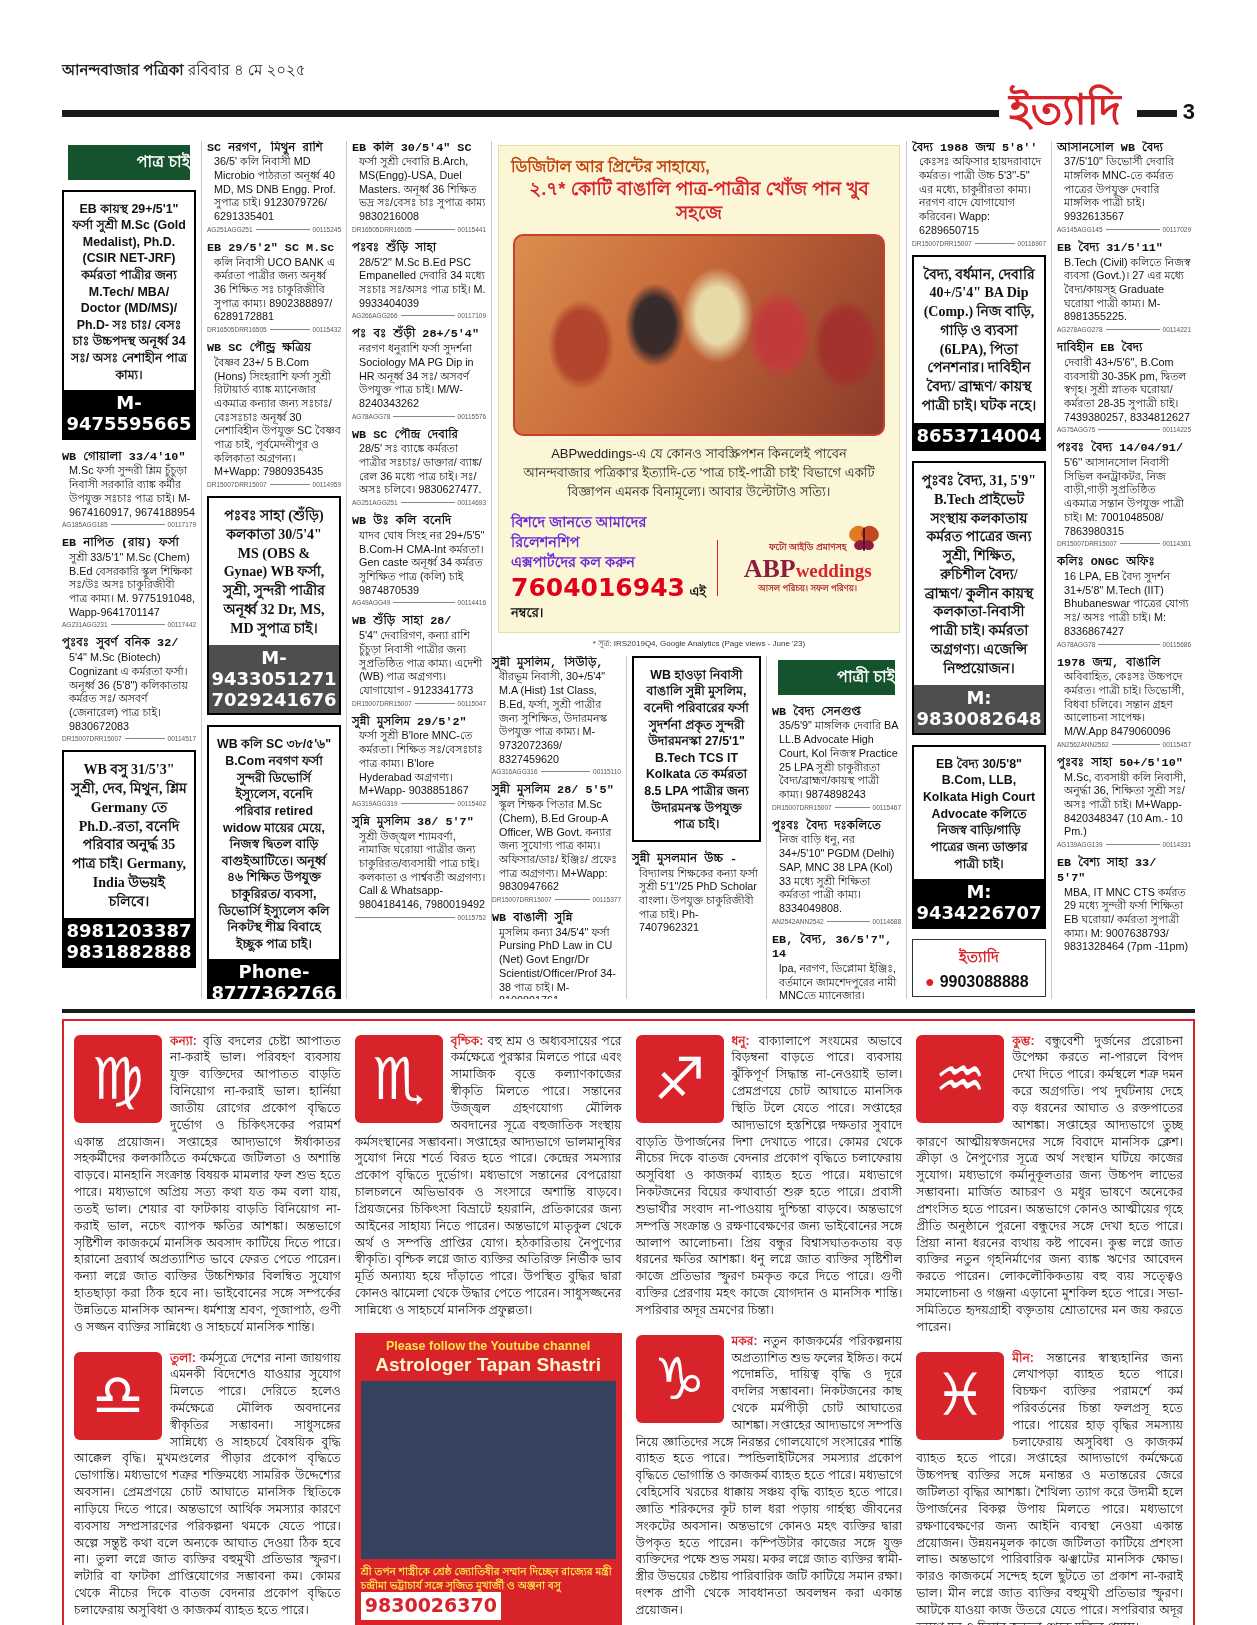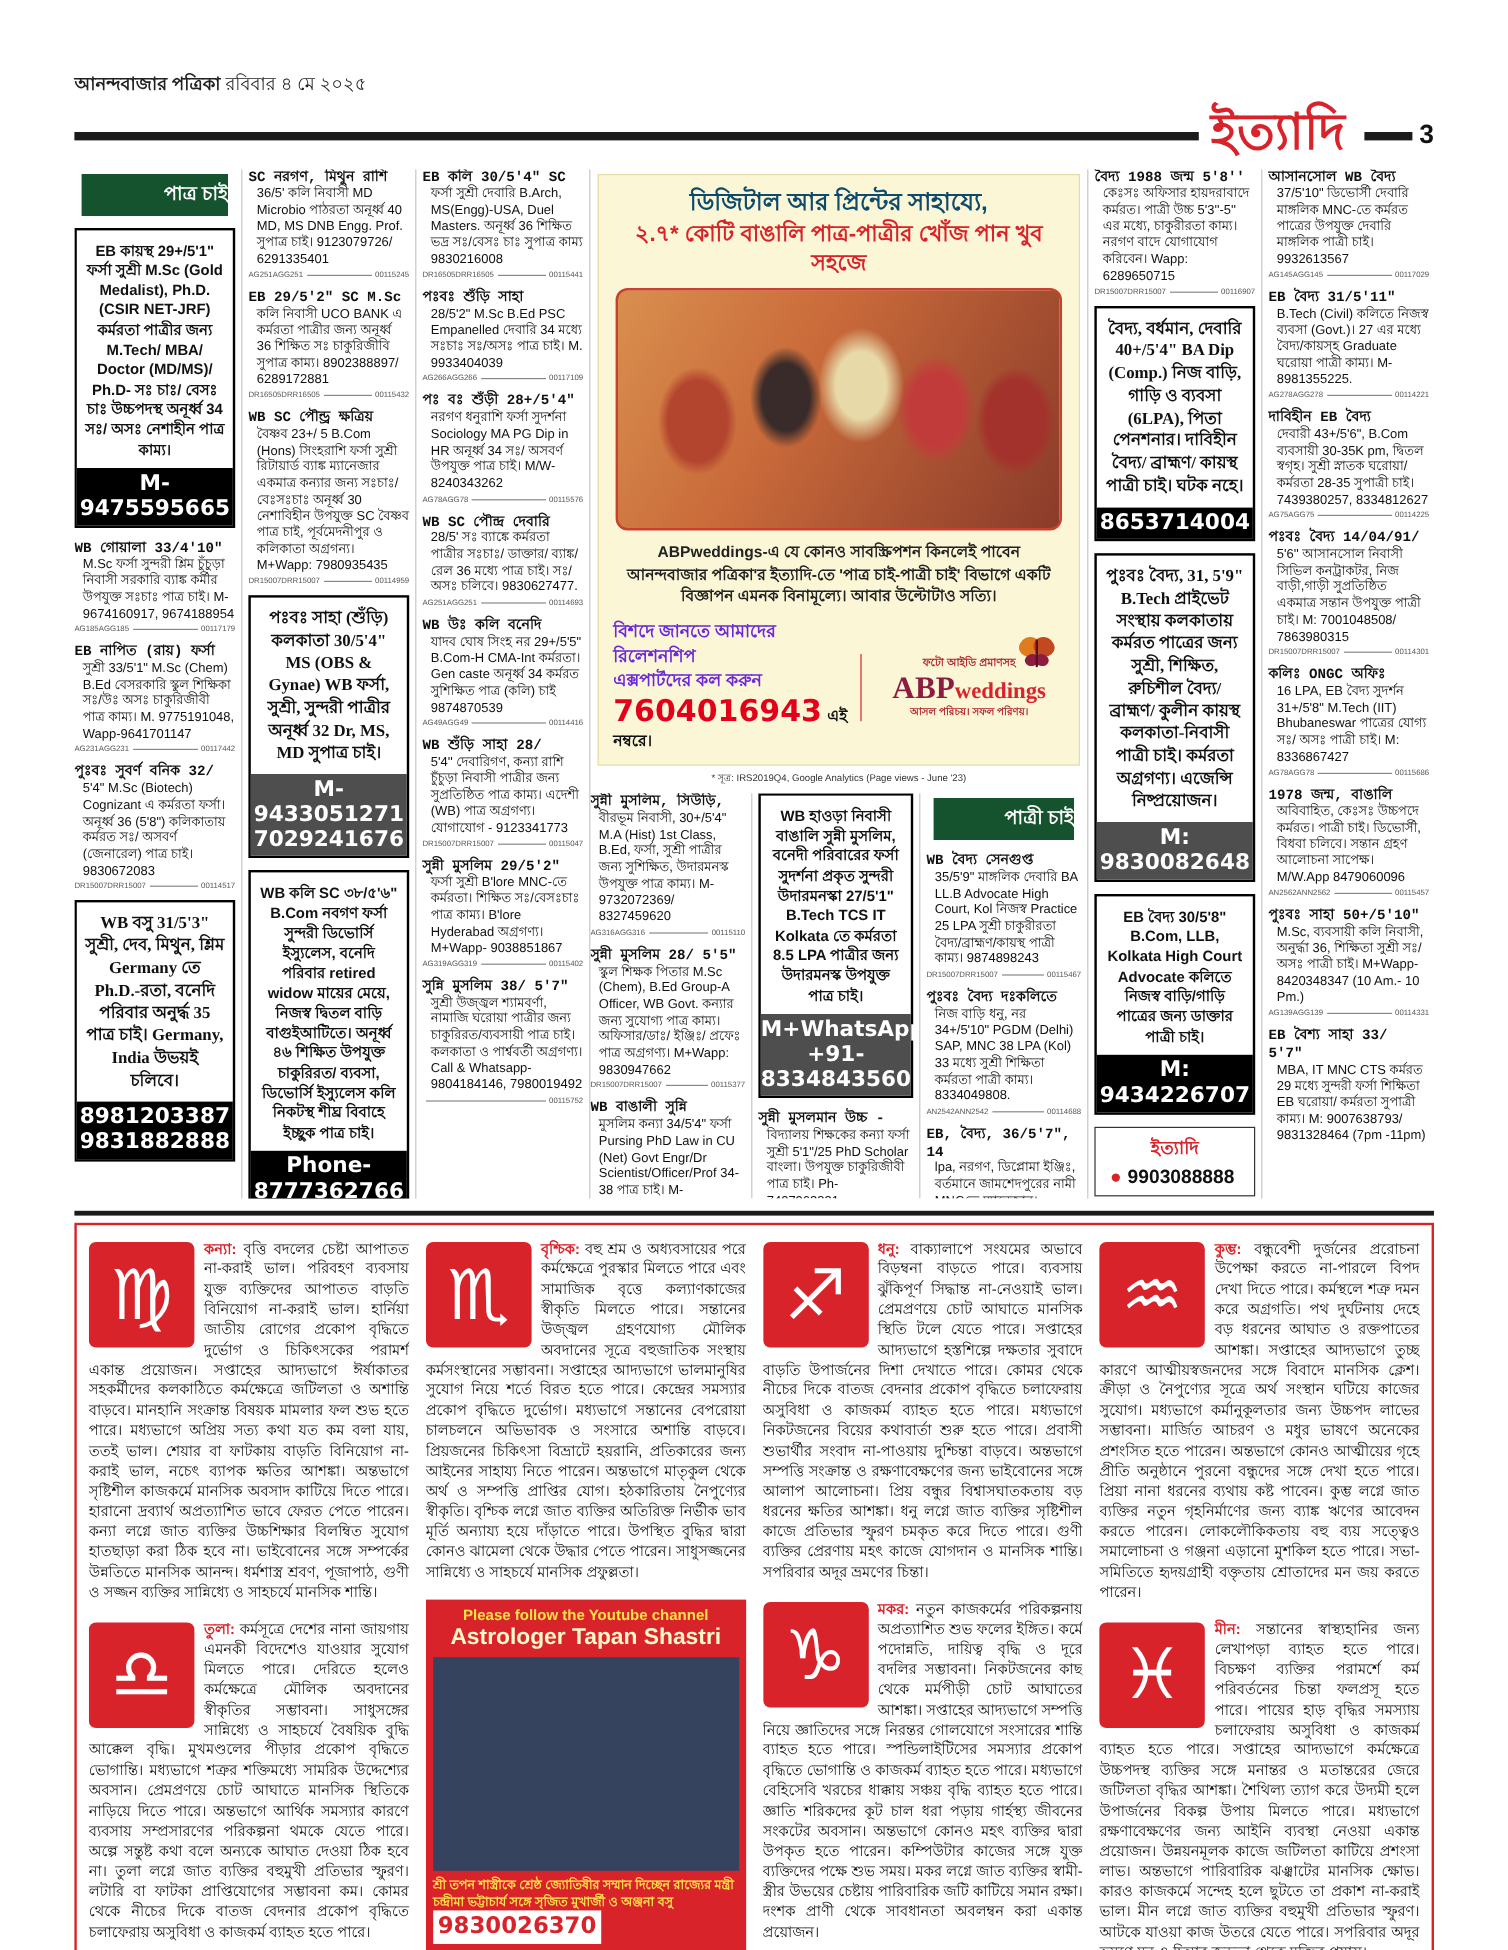--- a/index.html
+++ b/index.html
@@ -36,31 +36,31 @@
   .pbox{display:block;margin:0 -5px;text-align:center;font-weight:700;
         font-family:"DejaVu Sans",sans-serif;padding:3px 0;font-size:18px;line-height:1.15;}
   .pbox.black{background:#000;color:#fff;}
   .pbox.gray{background:#4e4e4e;color:#fff;}
   .etc-box{border:1.5px solid #333;padding:5px 4px;text-align:center;margin-bottom:8px;}
   .etc-box .etc-label{color:#d8232a;font-weight:700;font-size:15px;margin-bottom:3px;}
   .etc-box .etc-num{font-weight:700;font-size:16px;text-align:left;padding-left:8px;}
   .etc-box .etc-num .dot{color:#d8232a;margin-right:5px;}
   
   .abp-ad{background:#fbf6d6;border:1px solid #e5dda6;margin:4px 6px 2px 6px;padding:10px 12px 8px 12px;}
-  .abp-h{color:#0c4a6e;font-weight:700;text-align:center;font-size:20px;line-height:1.35;}
+  .abp-h{color:#c2410c;font-weight:700;text-align:left;font-size:16px;line-height:1.35;}
   .abp-h2{color:#d8232a;font-weight:700;text-align:center;font-size:18.5px;line-height:1.3;}
   .abp-photo{height:198px;border:2px solid #c9402e;border-radius:10px;margin:9px 2px;
      background:
        radial-gradient(55px 75px at 18% 55%, #b3452f 0 45%, transparent 60%),
        radial-gradient(50px 70px at 38% 45%, #3a2b2b 0 40%, transparent 60%),
        radial-gradient(60px 80px at 55% 40%, #e8d9a8 0 35%, transparent 60%),
        radial-gradient(55px 75px at 72% 50%, #c23b3b 0 40%, transparent 60%),
        radial-gradient(55px 75px at 90% 55%, #a3322c 0 45%, transparent 60%),
        linear-gradient(120deg,#d98f4e,#c96a3a 40%,#8a3b2a);}
-  .abp-body{color:#222;text-align:center;font-size:13px;font-weight:700;line-height:1.45;}
+  .abp-body{color:#222;text-align:center;font-size:13px;font-weight:400;line-height:1.45;}
   .abp-bottom{display:flex;margin-top:10px;align-items:center;}
   .abp-cta{flex:1.3;}
   .abp-cta .cta-line{font-weight:700;font-size:14.5px;line-height:1.4;color:#6d28d9;}
   .abp-phone{color:#e2001a;font-weight:700;font-size:25px;font-family:"DejaVu Sans",sans-serif;}
   .abp-phone-sfx{font-size:13px;color:#111;font-weight:700;}
   .abp-logo{flex:1;border-left:1.5px solid #d8232a;padding-left:10px;text-align:center;position:relative;}
   .abp-logo .tag-top{color:#b0272f;font-size:9px;font-weight:700;}
   .abp-logo .logo-main{color:#8c1d40;font-size:26px;font-weight:700;font-family:"Liberation Serif",serif;line-height:1.05;}
   .abp-logo .logo-main span{color:#d8232a;font-size:19px;}
   .abp-logo .tag-bot{color:#b0272f;font-size:8.5px;font-weight:700;}
@@ -326,24 +326,20 @@
               </div>
             </div>
             <div class="ad">
               <div class="ad-title">WB বাঙালী সুন্নি</div>
               <div class="ad-body">মুসলিম কন্যা 34/5'4" ফর্সা Pursing PhD Law in CU (Net) Govt Engr/Dr Scientist/Officer/Prof 34-38 পাত্র চাই। M-8100801761</div>
             </div>
           </div>
         <div class="col">
             <div class="boxed">
               <div class="bx-body">WB হাওড়া নিবাসী বাঙালি সুন্নী মুসলিম, বনেদী পরিবারের ফর্সা সুদর্শনা প্রকৃত সুন্দরী উদারমনস্কা 27/5'1" B.Tech TCS IT Kolkata তে কর্মরতা 8.5 LPA পাত্রীর জন্য উদারমনস্ক উপযুক্ত পাত্র চাই।</div>
-              <div class="pbox gray">
-                <div>M+WhatsApp</div>
-                <div>+91-8334843560</div>
-              </div>
             </div>
             <div class="ad">
               <div class="ad-title">সুন্নী মুসলমান উচ্চ -</div>
               <div class="ad-body">বিদ্যালয় শিক্ষকের কন্যা ফর্সা সুশ্রী 5'1"/25 PhD Scholar বাংলা। উপযুক্ত চাকুরিজীবী পাত্র চাই। Ph- 7407962321</div>
             </div>
           </div>
         <div class="col">
             <div class="sec-head">পাত্রী চাই</div>
             <div class="ad">
               <div class="ad-title">WB বৈদ্য সেনগুপ্ত</div>

